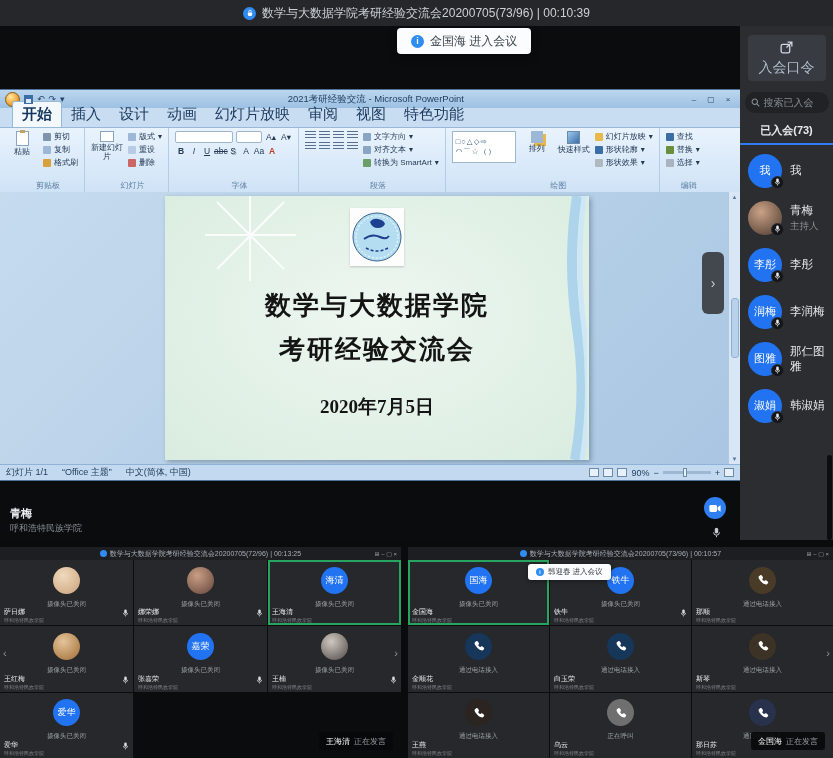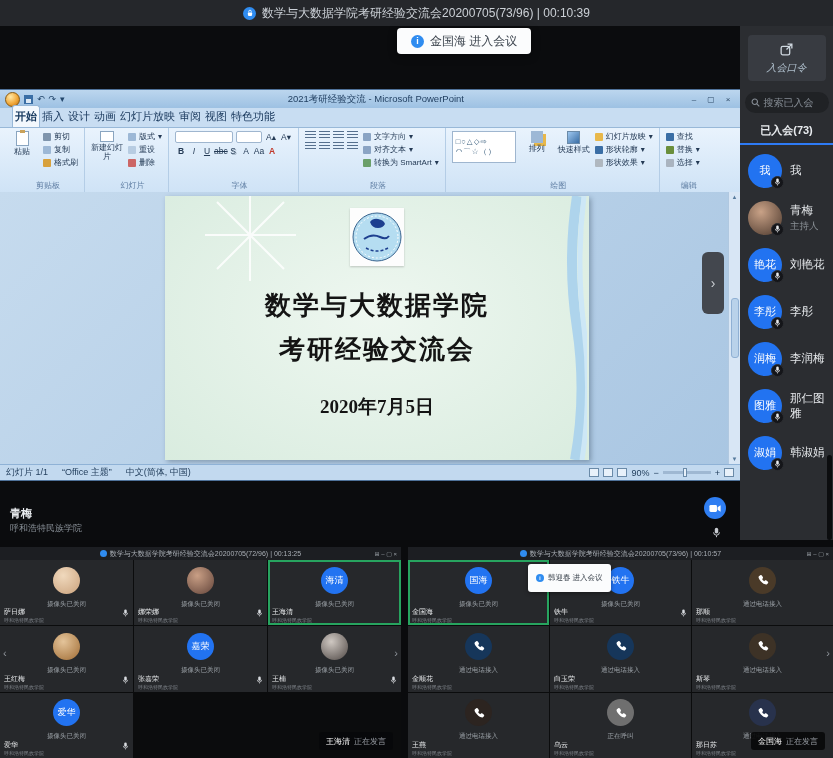--- a/index.html
+++ b/index.html
@@ -37,21 +37,21 @@
        background:radial-gradient(circle at 35% 30%,#ffe9a8,#f2a93b 55%,#b96e14);}
   .qat{display:flex;align-items:center;gap:4px;font-size:9px;color:#23466b;}
   .ic-save{width:9px;height:9px;background:#3a6ea5;position:relative;}
   .ic-save::after{content:"";position:absolute;left:2px;bottom:1px;width:5px;height:4px;background:#dce8f4;}
   .ppt-title{flex:1;text-align:center;font-size:9.5px;color:#1e3c5e;}
   .wc{display:flex;gap:3px;}
   .wc span{width:14px;height:11px;font-size:8px;color:#2e4a68;display:flex;align-items:center;
            justify-content:center;border-radius:2px;}
   .ppt-tabrow{height:20px;background:#c8ddf2;border-bottom:1px solid #98b8d8;display:flex;
               align-items:flex-end;padding-left:12px;}
-  .ppt-tab{padding:3px 2px;font-size:11px;color:#1d3c60;}
+  .ppt-tab{padding:3px 9px;font-size:15px;color:#1d3c60;}
   .ppt-tab.active{background:#f3f8fd;border:1px solid #98b8d8;border-bottom:none;
                   border-radius:3px 3px 0 0;font-weight:bold;color:#13365c;}
   .ribbon{height:64px;background:linear-gradient(#e9f3fd,#cfe3f6);display:flex;}
   .rgroup{position:relative;border-right:1px solid #b4cde6;padding:3px 6px 13px 6px;
           display:flex;gap:5px;align-items:flex-start;}
   .rglabel{position:absolute;bottom:1px;left:12px;right:0;text-align:center;font-size:8px;color:#5f7ea3;}
   .bigbtn{display:flex;flex-direction:column;align-items:center;gap:2px;width:32px;
           font-size:8px;color:#243a55;text-align:center;line-height:1.1;}
   .ic-paste{width:13px;height:15px;background:#fff;border:1px solid #8aa5c0;position:relative;}
   .ic-paste::after{content:"";position:absolute;left:3px;top:-2px;width:5px;height:3px;background:#caa25a;}
@@ -96,21 +96,21 @@
               border-top:1px solid #8fb2d6;display:flex;align-items:center;gap:14px;
               padding:0 6px;font-size:9px;color:#25415f;}
   .ps-right{margin-left:auto;display:flex;align-items:center;gap:4px;}
   .vico{width:10px;height:9px;border:1px solid #6a8aa8;background:#e8f1fa;}
   .ztrack{width:48px;height:3px;background:#9fb8d2;position:relative;}
   .zthumb{position:absolute;left:42%;top:-3px;width:4px;height:9px;background:#e8f1fa;border:1px solid #6a8aa8;}
   
   .sidebar{position:absolute;left:740px;top:26px;width:93px;height:514px;background:#2b2d31;}
   .invite{width:78px;height:46px;margin:9px auto 0;background:#383b41;border-radius:4px;
           display:flex;flex-direction:column;align-items:center;justify-content:center;gap:4px;}
-  .invite-label{font-size:10px;color:#aebecb;font-style:italic;}
+  .invite-label{font-size:14px;color:#aebecb;}
   .searchbox{width:84px;height:21px;margin:11px auto 0;background:#202225;border-radius:11px;
              display:flex;align-items:center;gap:4px;padding:0 6px;overflow:hidden;}
   .search-ph{font-size:10px;color:#878e96;white-space:nowrap;}
   .ptab{margin-top:10px;text-align:center;font-size:11px;font-weight:bold;color:#e8ebee;}
   .ptab-line{height:2px;background:#2e7bf6;margin-top:5px;}
   .plist{margin-top:2px;}
   .prow{height:47px;display:flex;align-items:center;gap:8px;padding-left:8px;}
   .pavatar{position:relative;width:34px;height:34px;border-radius:50%;background:#2273f1;
            color:#fff;font-size:11px;display:flex;align-items:center;justify-content:center;flex:0 0 auto;}
   .micbadge{position:absolute;right:-2px;bottom:-1px;width:13px;height:13px;border-radius:50%;
@@ -138,21 +138,21 @@
   .tile-avatar.blue{background:#2273f1;}
   .tile-status{font-size:6.5px;color:#9aa0a6;margin-top:6px;}
   .tile-name{position:absolute;left:4px;bottom:8px;font-size:7px;color:#e8eaec;}
   .tile-sub{position:absolute;left:4px;bottom:2px;font-size:5px;color:#7d8288;}
   .tile-mic{position:absolute;right:4px;bottom:4px;}
   .gal-nav{position:absolute;top:50%;transform:translateY(-50%);font-size:11px;color:#8f949b;z-index:5;}
   .nav-l{left:3px;} .nav-r{right:3px;}
   .speak-toast{position:absolute;right:8px;bottom:8px;height:18px;background:rgba(8,9,10,.92);
                border-radius:3px;display:flex;align-items:center;gap:4px;padding:0 7px;z-index:6;}
   .st-name{font-size:8px;color:#fff;} .st-text{font-size:8px;color:#969ba2;}
-  .gal-toast{position:absolute;left:120px;top:17px;height:28px;background:#fbfcfd;border-radius:3px;
+  .gal-toast{position:absolute;left:120px;top:17px;height:16px;background:#fbfcfd;border-radius:3px;
              box-shadow:0 1px 4px rgba(0,0,0,.4);display:flex;align-items:center;gap:4px;
              padding:0 8px;font-size:7.5px;color:#3a424c;z-index:6;}
   .info-dot-s{width:8px;height:8px;border-radius:50%;background:#2f8cf0;color:#fff;font-size:5px;
               font-weight:bold;display:flex;align-items:center;justify-content:center;}
 </style>
 </head>
 <body>
 
 <div class="app">
 
@@ -424,32 +424,20 @@
                 <line x1="5" y1="9.4" x2="5" y2="11.2" stroke="#e8eaed" stroke-width="1.1"></line>
               </svg>
             </div>
           </div>
           <div class="pinfo">
             <div class="pname">青梅</div>
             <div class="prole">主持人</div>
           </div>
         </div>
         <div class="prow">
-          <div class="pavatar">艳花<div class="micbadge">
-              <svg viewBox="0 0 10 12" width="7" height="8">
-                <rect x="3.1" y="0.8" width="3.8" height="6.2" rx="1.9" fill="#e8eaed"></rect>
-                <path d="M1.8 5.8a3.2 3.2 0 0 0 6.4 0" fill="none" stroke="#e8eaed" stroke-width="1.1"></path>
-                <line x1="5" y1="9.4" x2="5" y2="11.2" stroke="#e8eaed" stroke-width="1.1"></line>
-              </svg>
-            </div></div>
-          <div class="pinfo">
-            <div class="pname">刘艳花</div>
-          </div>
-        </div>
-        <div class="prow">
           <div class="pavatar">李彤<div class="micbadge">
               <svg viewBox="0 0 10 12" width="7" height="8">
                 <rect x="3.1" y="0.8" width="3.8" height="6.2" rx="1.9" fill="#e8eaed"></rect>
                 <path d="M1.8 5.8a3.2 3.2 0 0 0 6.4 0" fill="none" stroke="#e8eaed" stroke-width="1.1"></path>
                 <line x1="5" y1="9.4" x2="5" y2="11.2" stroke="#e8eaed" stroke-width="1.1"></line>
               </svg>
             </div></div>
           <div class="pinfo">
             <div class="pname">李彤</div>
           </div>

